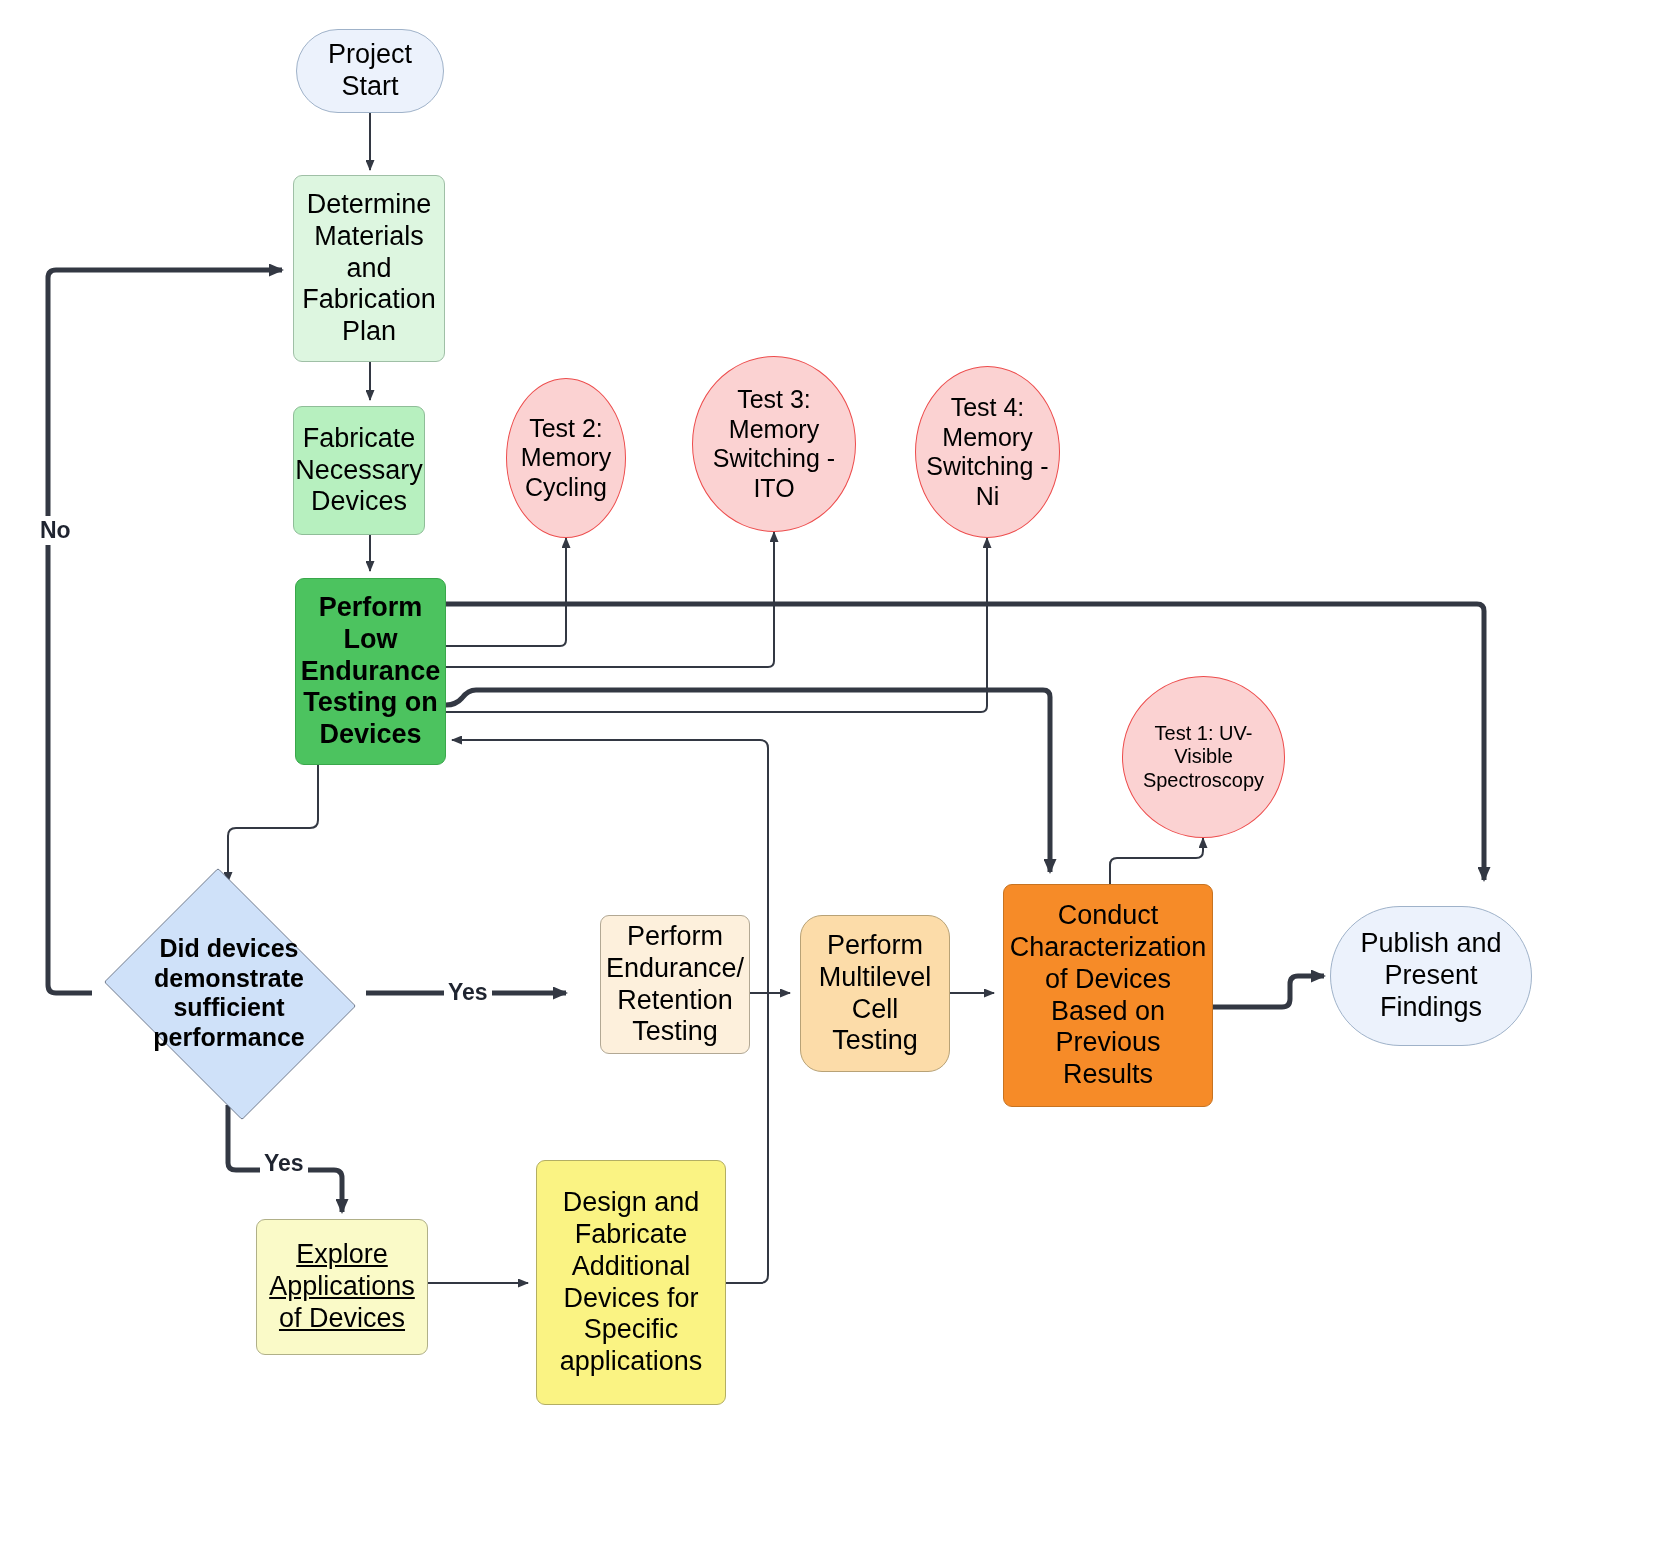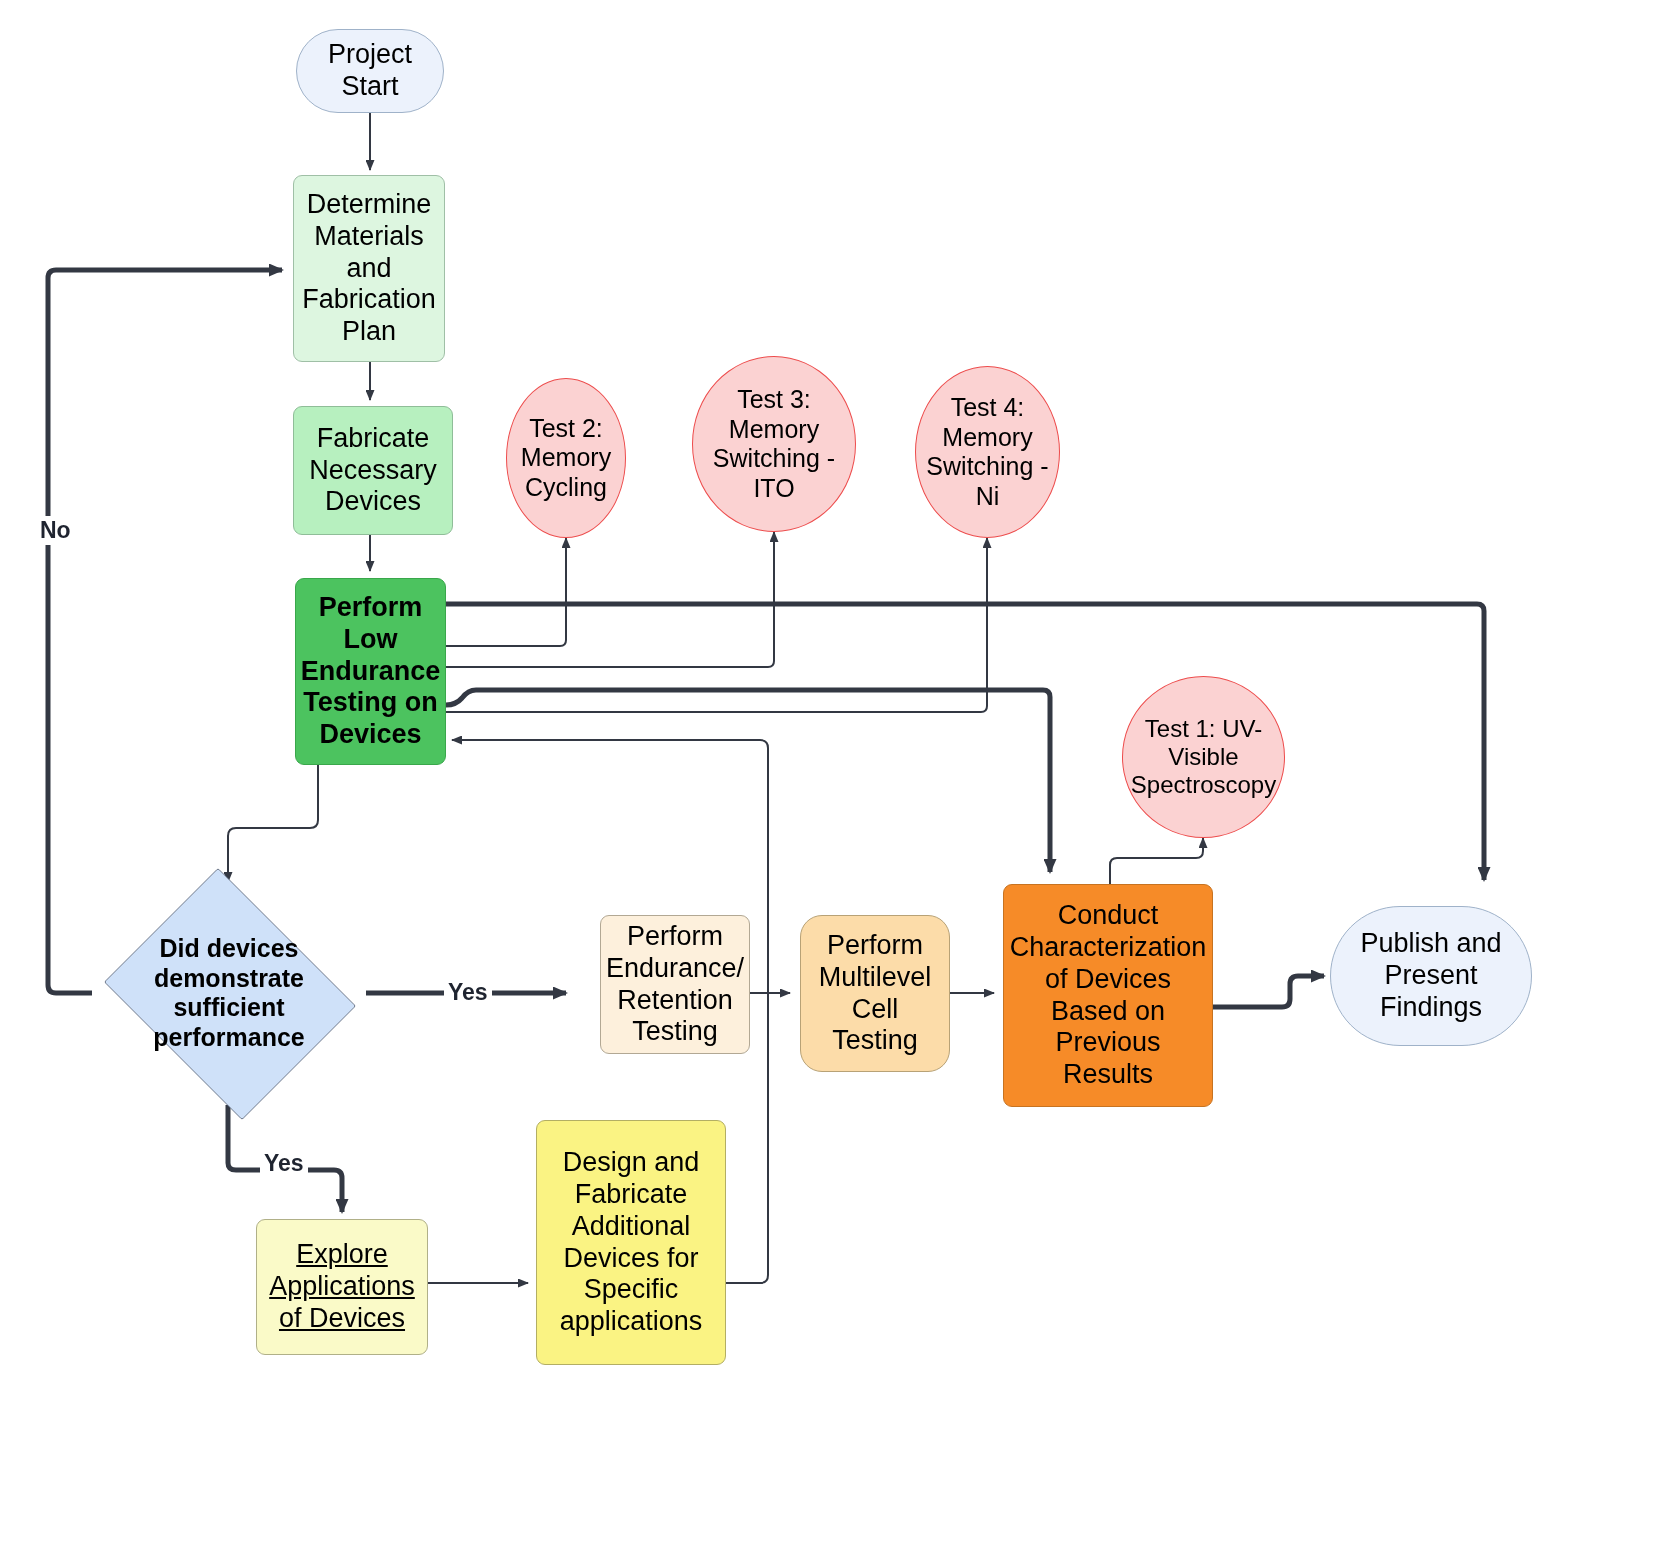--- a/index.html
+++ b/index.html
@@ -147,41 +147,41 @@
   </svg>
 
   <div class="node n-stadium" style="left:296px; top:29px; width:148px; height:84px;">
     <span class="label">Project Start</span>
   </div>
 
   <div class="node n-rect n-green-light" style="left:293px; top:175px; width:152px; height:187px;">
     <span class="label">Determine Materials and Fabrication Plan</span>
   </div>
 
-  <div class="node n-rect n-green-mid" style="left:293px; top:406px; width:160px; height:129px;">
+  <div class="node n-rect n-green-mid" style="left:293px; top:406px; width:132px; height:129px;">
     <span class="label">Fabricate Necessary Devices</span>
   </div>
 
   <div class="node n-rect n-green-solid" style="left:295px; top:578px; width:151px; height:187px;font-weight:bold;">
     <span class="label">Perform Low Endurance Testing on Devices</span>
   </div>
 
   <div class="node n-circle" style="left:506px; top:378px; width:120px; height:160px; font-size:25px;">
     <span class="label">Test 2: Memory Cycling</span>
   </div>
 
   <div class="node n-circle" style="left:692px; top:356px; width:164px; height:176px; font-size:25px;">
     <span class="label">Test 3: Memory Switching - ITO</span>
   </div>
 
   <div class="node n-circle" style="left:915px; top:366px; width:145px; height:172px; font-size:25px;">
     <span class="label">Test 4: Memory Switching - Ni</span>
   </div>
 
-  <div class="node n-circle" style="left:1122px; top:676px; width:163px; height:162px; font-size:24px;">
+  <div class="node n-circle" style="left:1122px; top:676px; width:163px; height:162px; font-size:20px;">
     <span class="label">Test 1: UV-Visible Spectroscopy</span>
   </div>
 
   <div class="node n-diamond-wrap" style="left:92px; top:880px; width:274px; height:226px; font-size:25px;font-weight:bold;">
     <span class="diamond-shape"></span>
     <span class="label" style="width:258px;">Did devices demonstrate sufficient performance</span>
   </div>
 
   <div class="node n-rect n-cream" style="left:600px; top:915px; width:150px; height:139px;">
     <span class="label">Perform Endurance/ Retention Testing</span>
@@ -196,21 +196,21 @@
   </div>
 
   <div class="node n-stadium" style="left:1330px; top:906px; width:202px; height:140px;">
     <span class="label">Publish and Present Findings</span>
   </div>
 
   <div class="node n-rect n-pale-yellow" style="left:256px; top:1219px; width:172px; height:136px;text-decoration:underline;">
     <span class="label">Explore Applications of Devices</span>
   </div>
 
-  <div class="node n-rect n-yellow" style="left:536px; top:1120px; width:190px; height:245px;">
+  <div class="node n-rect n-yellow" style="left:536px; top:1160px; width:190px; height:245px;">
     <span class="label">Design and Fabricate Additional Devices for Specific applications</span>
   </div>
 
   <span class="edge-label" style="left:36px; top:516px;">No</span>
   <span class="edge-label" style="left:444px; top:978px;">Yes</span>
   <span class="edge-label" style="left:260px; top:1149px;">Yes</span>
 
 </div>
 
 </body></html>

